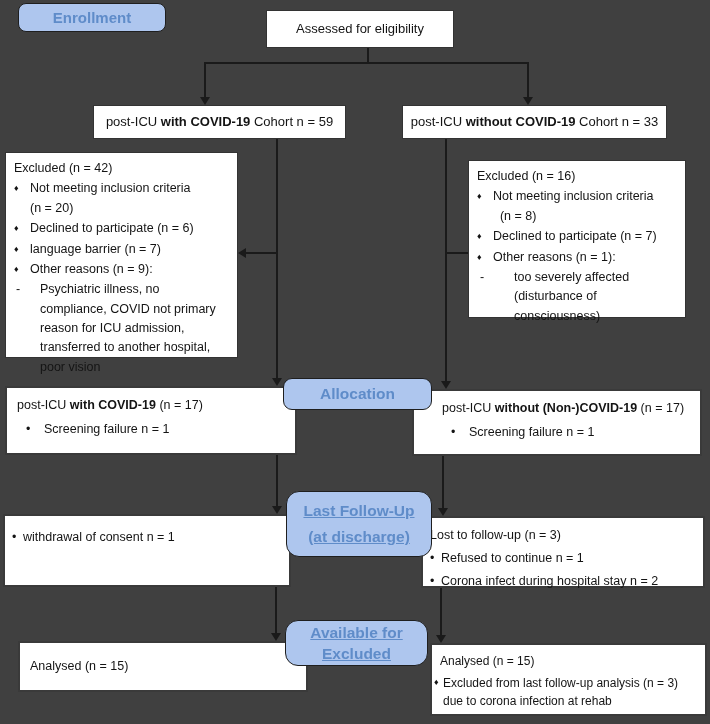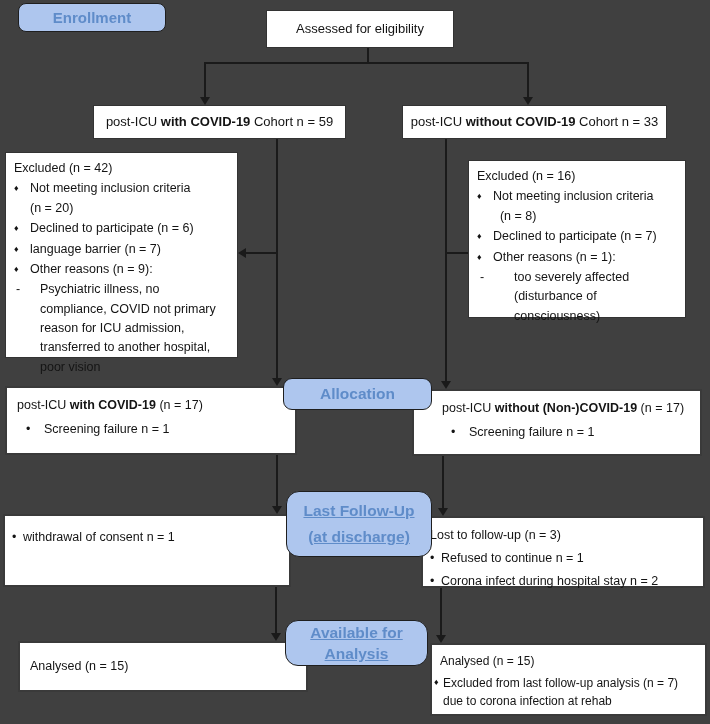--- a/index.html
+++ b/index.html
@@ -164,27 +164,27 @@
     <span>(at discharge)</span>
   </div>
 
   <div class="box thick anaL" style="left:18px;top:641px;width:290px;height:51px;">
     <span>Analysed (n = 15)</span>
   </div>
   <div class="box thick anaR" style="left:430px;top:643px;width:277px;height:73px;">
     <div class="b-title">Analysed (n = 15)</div>
     <div class="li">
       <span class="bullet diamond d8">♦</span>
-      <span class="t">Excluded from last follow-up analysis (n = 7)
+      <span class="t">Excluded from last follow-up analysis (n = 3)
 due to corona infection at rehab</span>
     </div>
   </div>
   <div class="stage big" style="left:285px;top:620px;width:143px;height:46px;line-height:21px;">
     <span>Available for</span>
-    <span>Analysis</span>
+    <span>Excluded</span>
   </div>
 
   <div class="line" style="left:367px;top:48px;width:2px;height:15px;"></div>
   <div class="line" style="left:204px;top:62px;width:325px;height:2px;"></div>
   <div class="line" style="left:204px;top:62px;width:2px;height:35px;"></div>
   <div class="arr down" style="left:200px;top:97px;"></div>
   <div class="line" style="left:527px;top:62px;width:2px;height:35px;"></div>
   <div class="arr down" style="left:523px;top:97px;"></div>
 
   <div class="line" style="left:276px;top:139px;width:2px;height:240px;"></div>

